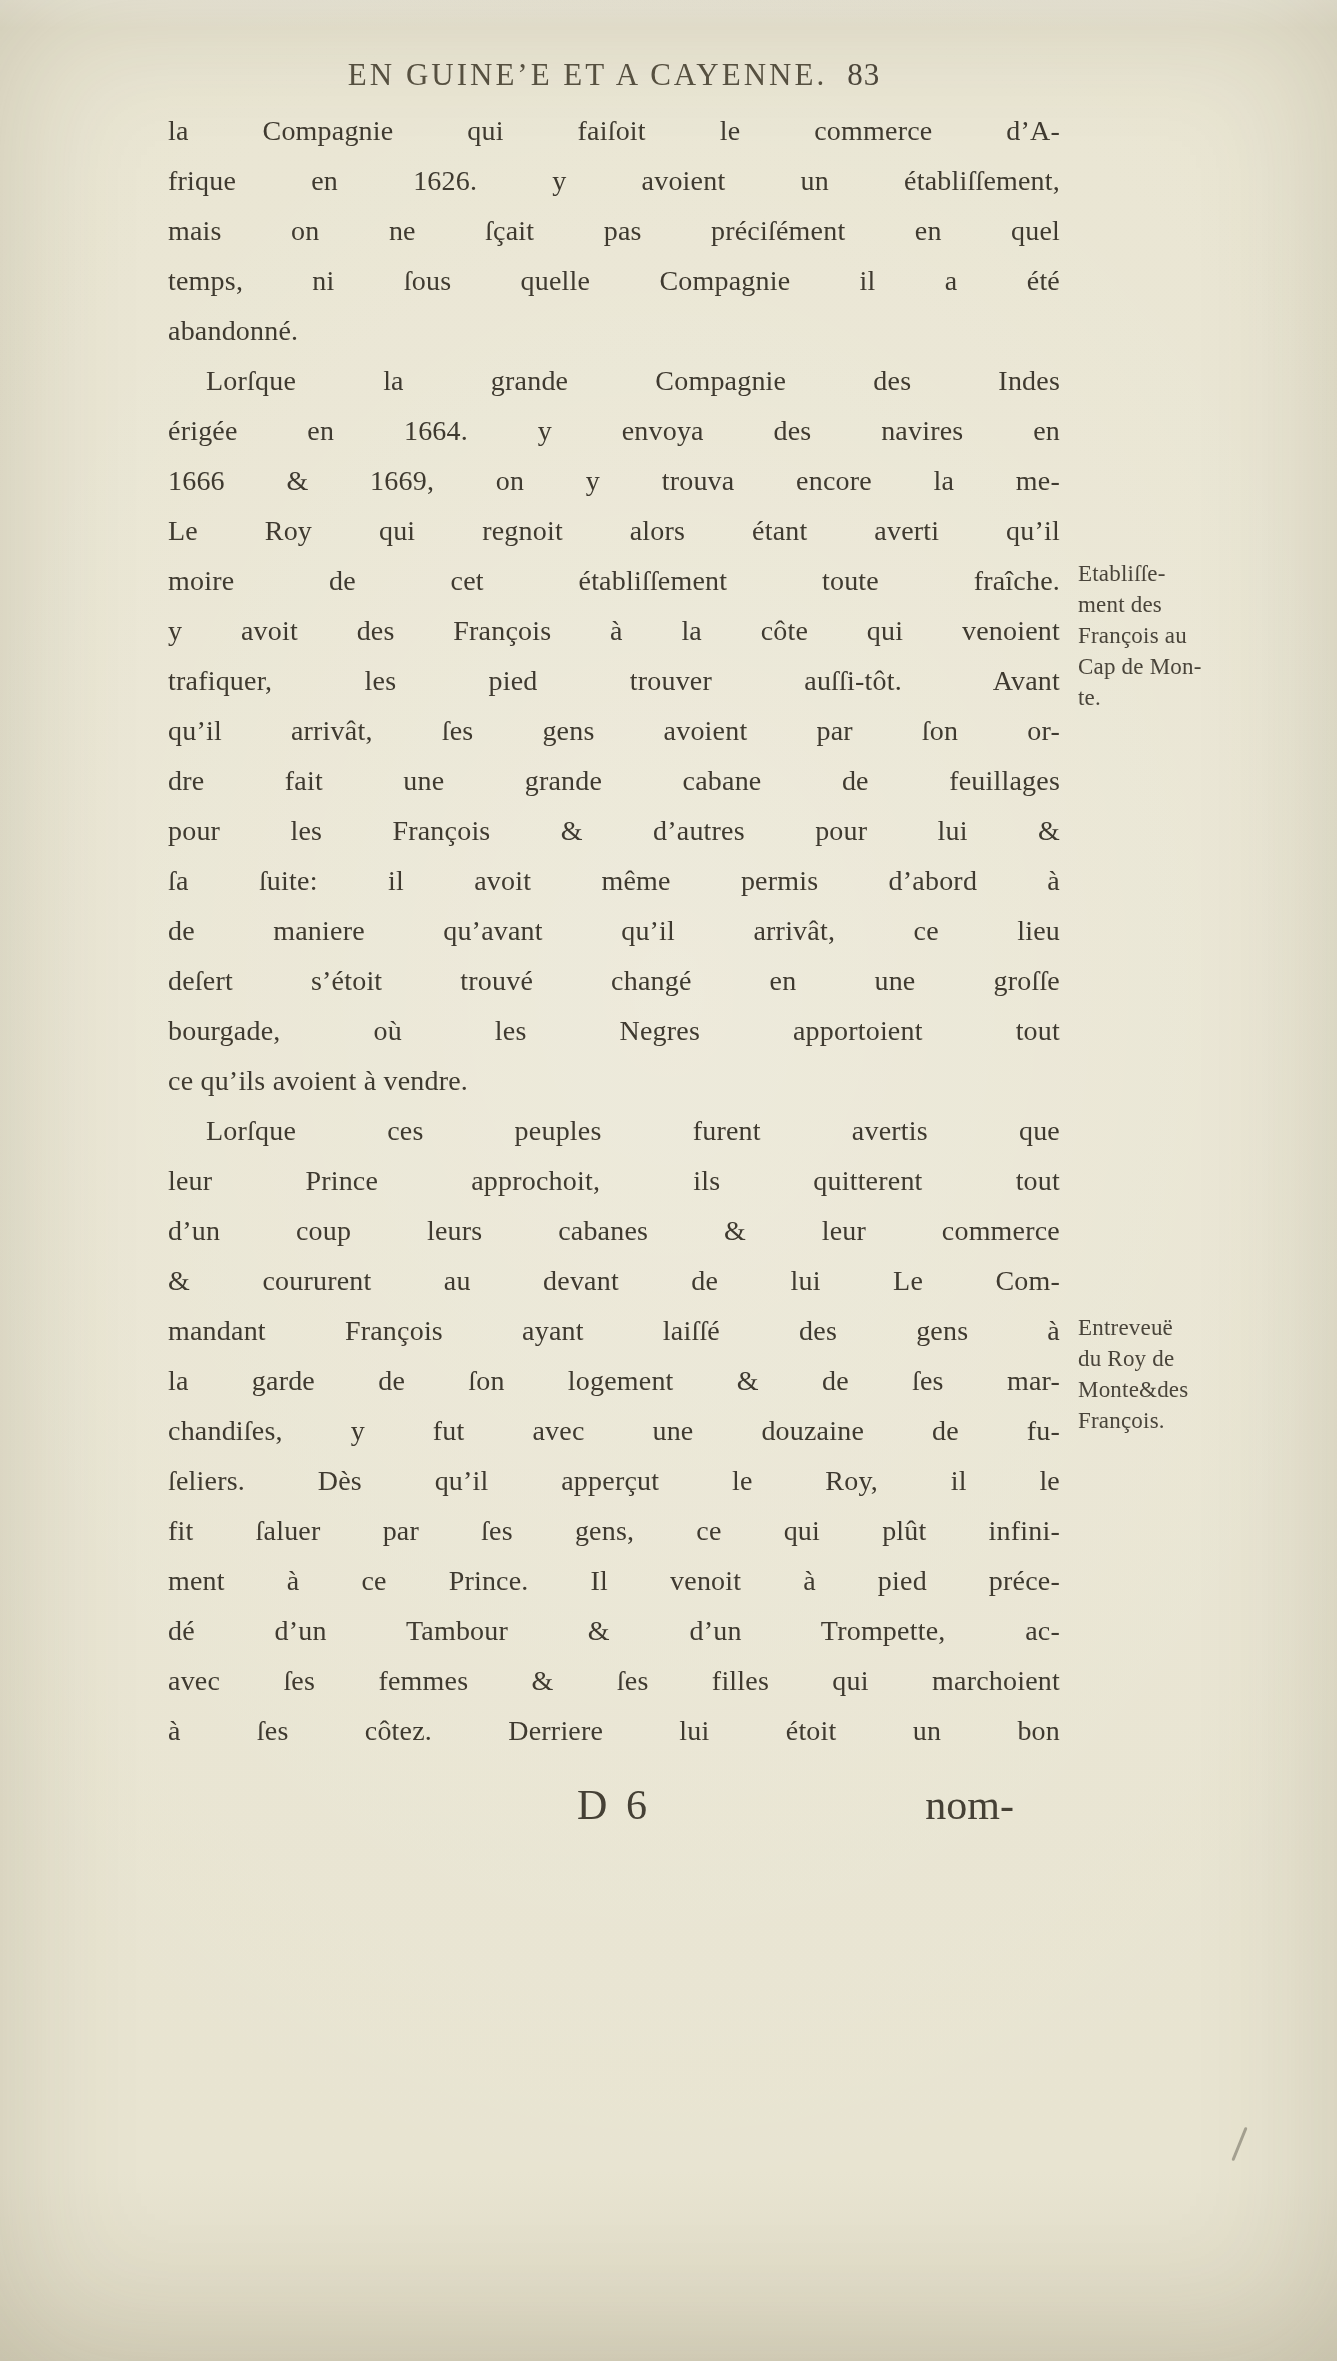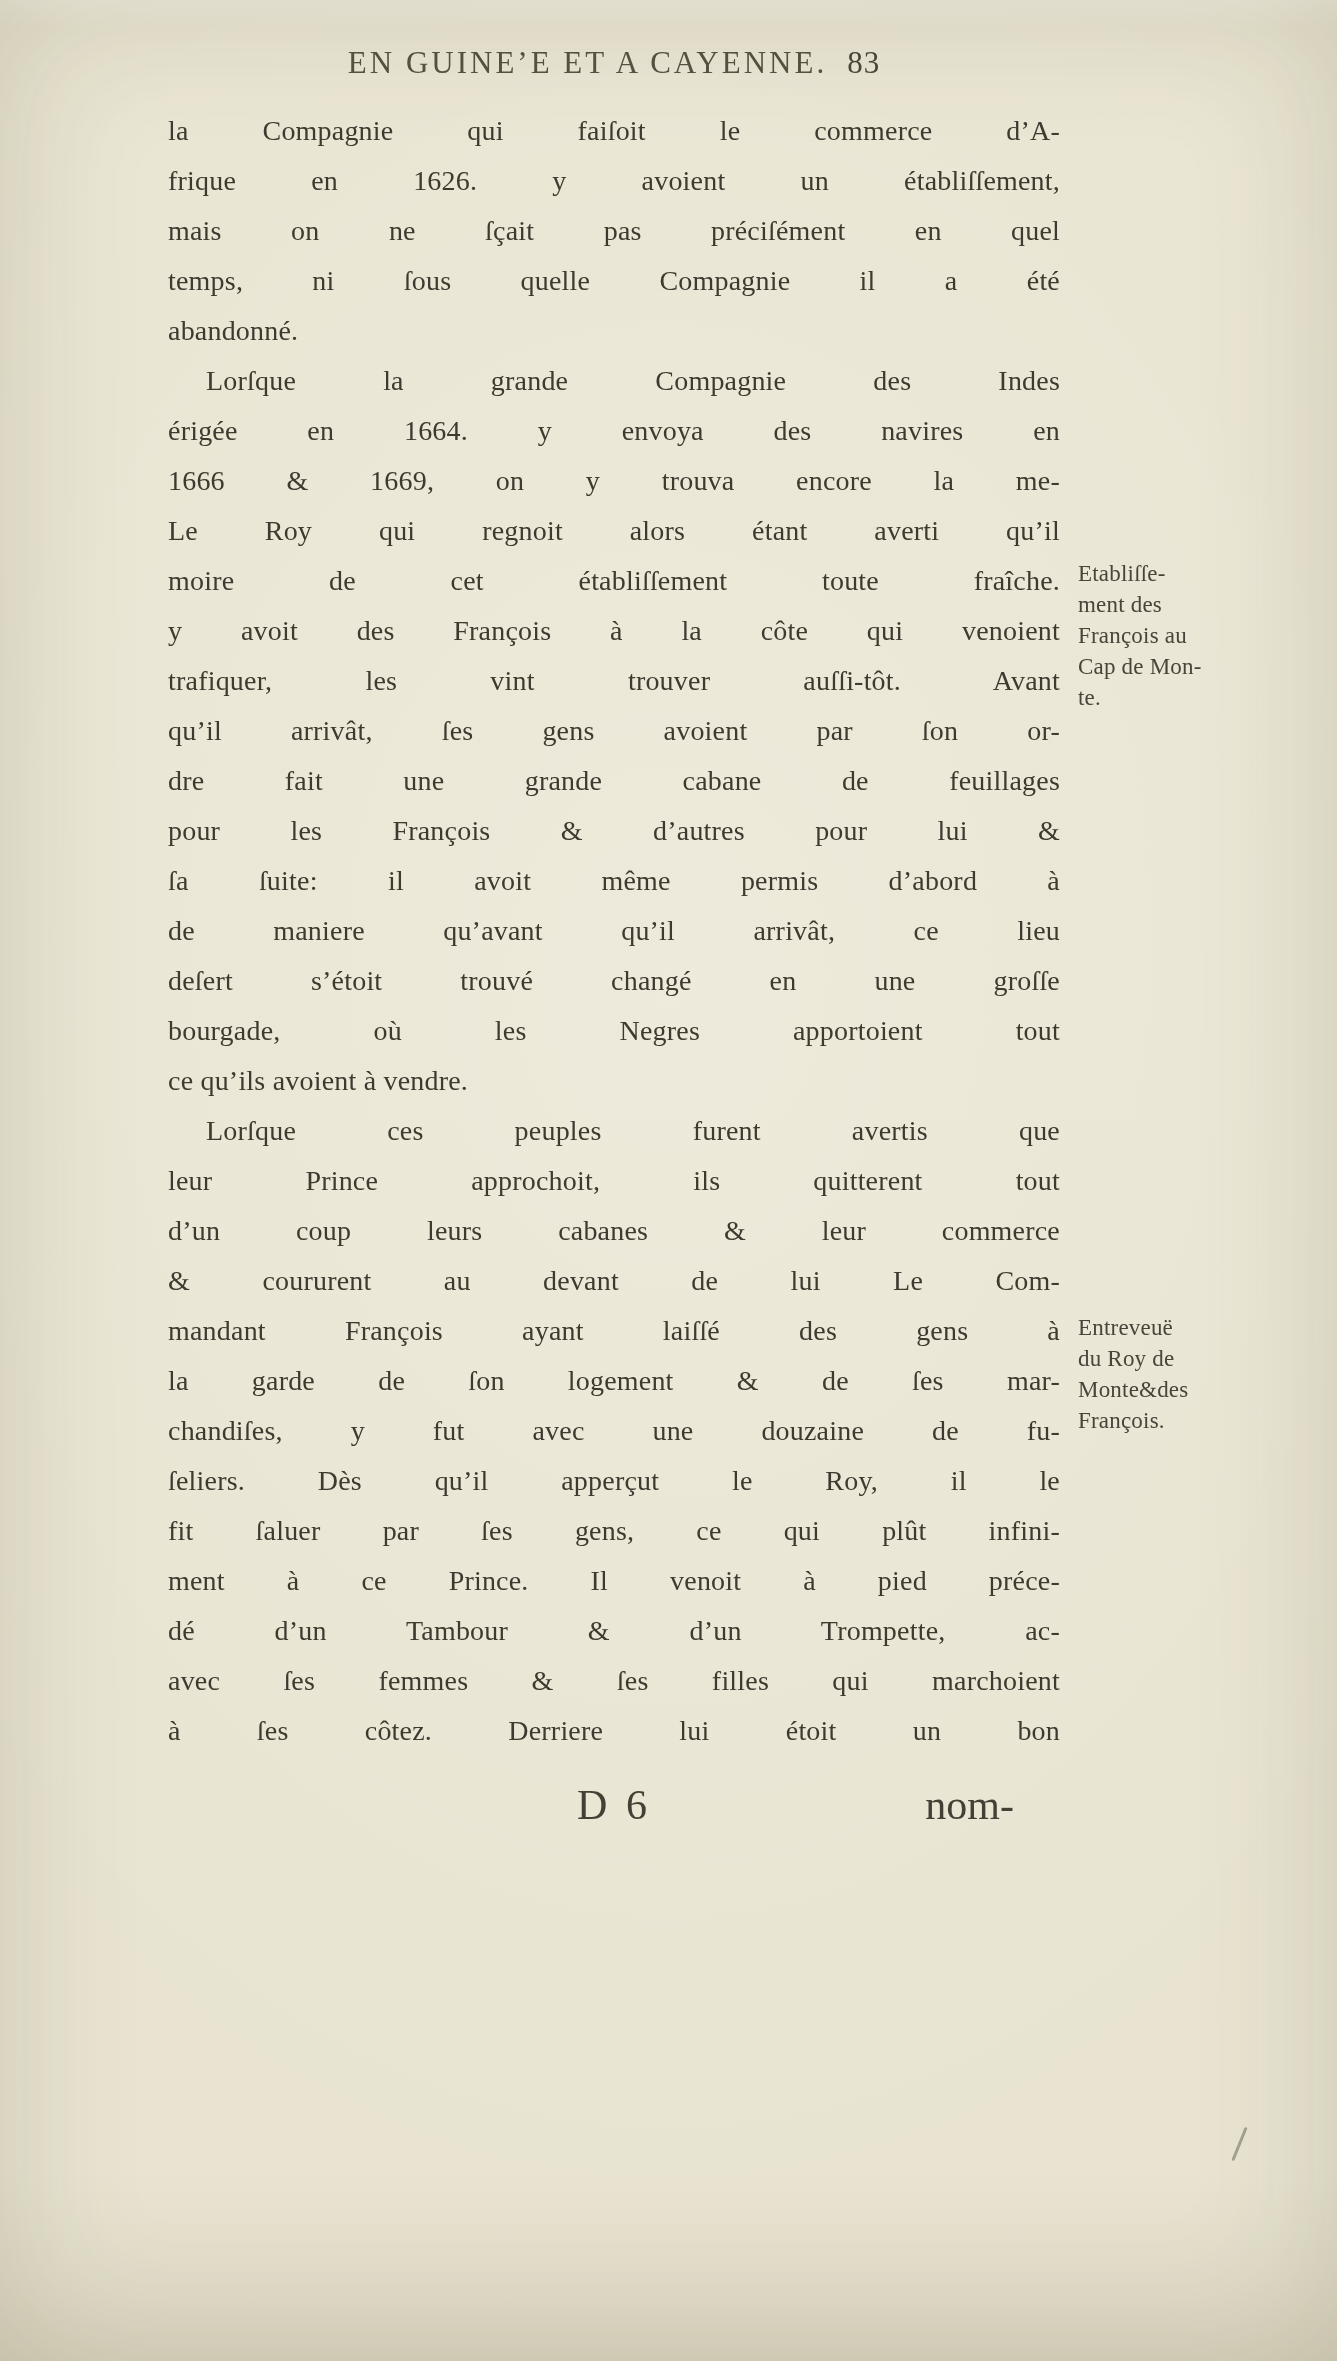--- a/index.html
+++ b/index.html
@@ -14,21 +14,21 @@
     color: #3f3a30;
     background:
       radial-gradient(115% 85% at 50% 42%, rgba(255,255,255,0.22), rgba(0,0,0,0) 62%),
       linear-gradient(180deg, #f0edde 0px, #e9e5d2 28px, #e8e4d1 92%, #dcd7c2 100%),
       #e8e4d1;
     box-shadow: inset 0 0 140px rgba(92,82,52,0.20);
   }
 
   .header {
     position: absolute;
-    top: 45px;
+    top: 57px;
     left: 168px;
     width: 892px;
     display: flex;
     justify-content: center;
     align-items: center;
     font-size: 31px;
     letter-spacing: 3px;
     color: #565040;
     white-space: nowrap;
   }
@@ -115,21 +115,21 @@
     <div class="line">frique en 1626. y avoient un établiſſement,</div>
     <div class="line">mais on ne ſçait pas préciſément en quel</div>
     <div class="line">temps, ni ſous quelle Compagnie il a été</div>
     <div class="line short">abandonné.</div>
     <div class="line indent">Lorſque la grande Compagnie des Indes</div>
     <div class="line">érigée en 1664. y envoya des navires en</div>
     <div class="line">1666 &amp; 1669, on y trouva encore la me-</div>
     <div class="line">Le Roy qui regnoit alors étant averti qu’il</div>
     <div class="line">moire de cet établiſſement toute fraîche.</div>
     <div class="line">y avoit des François à la côte qui venoient</div>
-    <div class="line">trafiquer, les vint trouver auſſi-tôt. Avant</div>
+    <div class="line">trafiquer, les pied trouver auſſi-tôt. Avant</div>
     <div class="line">qu’il arrivât, ſes gens avoient par ſon or-</div>
     <div class="line">dre fait une grande cabane de feuillages</div>
     <div class="line">pour les François &amp; d’autres pour lui &amp;</div>
     <div class="line">ſa ſuite: il avoit même permis d’abord à</div>
     <div class="line">de maniere qu’avant qu’il arrivât, ce lieu</div>
     <div class="line">deſert s’étoit trouvé changé en une groſſe</div>
     <div class="line">bourgade, où les Negres apportoient tout</div>
     <div class="line short">ce qu’ils avoient à vendre.</div>
     <div class="line indent">Lorſque ces peuples furent avertis que</div>
     <div class="line">leur Prince approchoit, ils quitterent tout</div>

